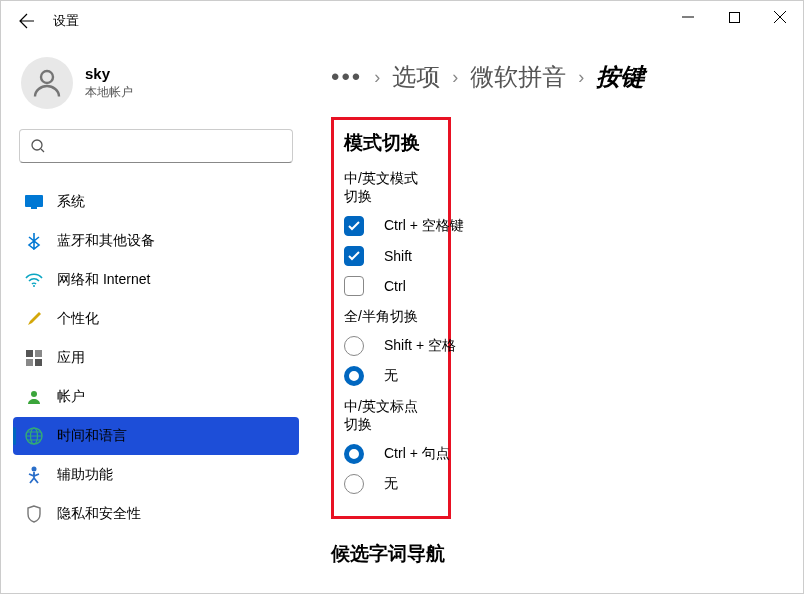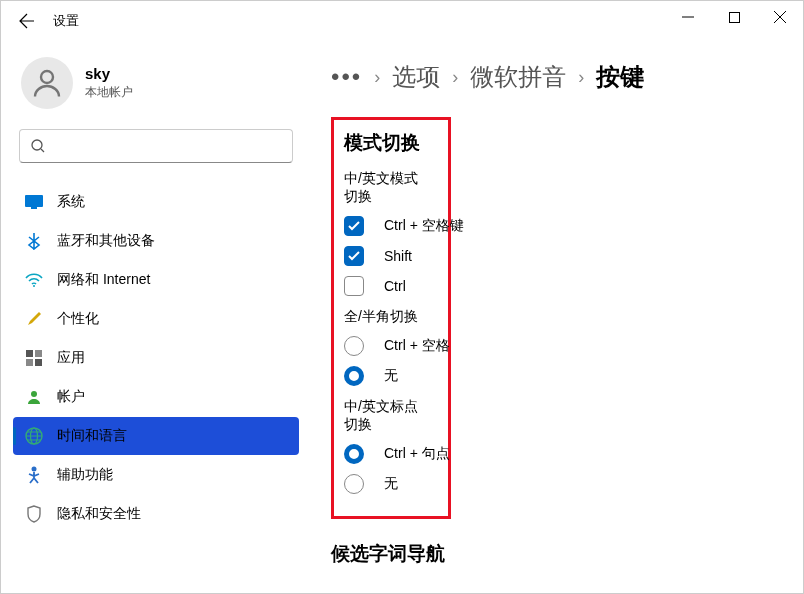--- a/index.html
+++ b/index.html
@@ -26,21 +26,21 @@
     
     .nav-item { display: flex; align-items: center; height: 38px; padding: 0 12px; cursor: pointer; border-radius: 4px; margin: 1px 0; }
     .nav-item.active { background: #1d4ed8; position: relative; }
     .nav-item.active::before { content: ''; position: absolute; left: 0; top: 10px; bottom: 10px; width: 3px; background: #0067c0; border-radius: 2px; }
     .nav-icon { width: 18px; height: 18px; display: flex; align-items: center; justify-content: center; margin-right: 14px; }
     .nav-label { font-size: 14px; }
     
     .main { flex: 1; padding: 20px 20px 0 20px; overflow-y: auto; }
     .breadcrumb { display: flex; align-items: center; gap: 12px; font-size: 24px; margin-bottom: 24px; }
     .bc-item { font-weight: 400; color: #555; cursor: pointer; text-align: center; }
-    .bc-item.current { font-weight: 600; color: #000; }
+    .bc-item.current { font-weight: 600; color: #000; font-style: italic; }
     .bc-sep { color: #888; font-size: 18px; }
     .bc-dots { color: #555; cursor: pointer; letter-spacing: 2px; }
     
     .highlight-box { border: 3px solid #e81123; padding: 4px 26px 12px 10px; width: 120px; }
     .section-title { font-size: 19px; font-weight: 600; margin: 6px 0 14px 0; }
     .subsection-label { font-size: 14px; margin: 12px 0 10px 0; }
     
     .option-row { display: flex; align-items: center; margin: 10px 0; cursor: pointer; gap: 8px; }
     .checkbox { width: 20px; height: 20px; border-radius: 4px; border: 1px solid #888; display: flex; align-items: center; justify-content: center; margin-right: 12px; flex-shrink: 0; }
     .checkbox.checked { background: #0067c0; border-color: #0067c0; }
@@ -216,21 +216,21 @@
         <span class="option-label">Shift</span>
       </div>
       <div class="option-row">
         <div class="checkbox"></div>
         <span class="option-label">Ctrl</span>
       </div>
 
       <div class="subsection-label">全/半角切换</div>
       <div class="option-row">
         <div class="radio"></div>
-        <span class="option-label">Ctrl + 空格</span>
+        <span class="option-label">Shift + 空格</span>
       </div>
       <div class="option-row">
         <div class="radio checked"></div>
         <span class="option-label">无</span>
       </div>
 
       <div class="subsection-label">中/英文标点切换</div>
       <div class="option-row">
         <div class="radio checked"></div>
         <span class="option-label">Ctrl + 句点</span>

